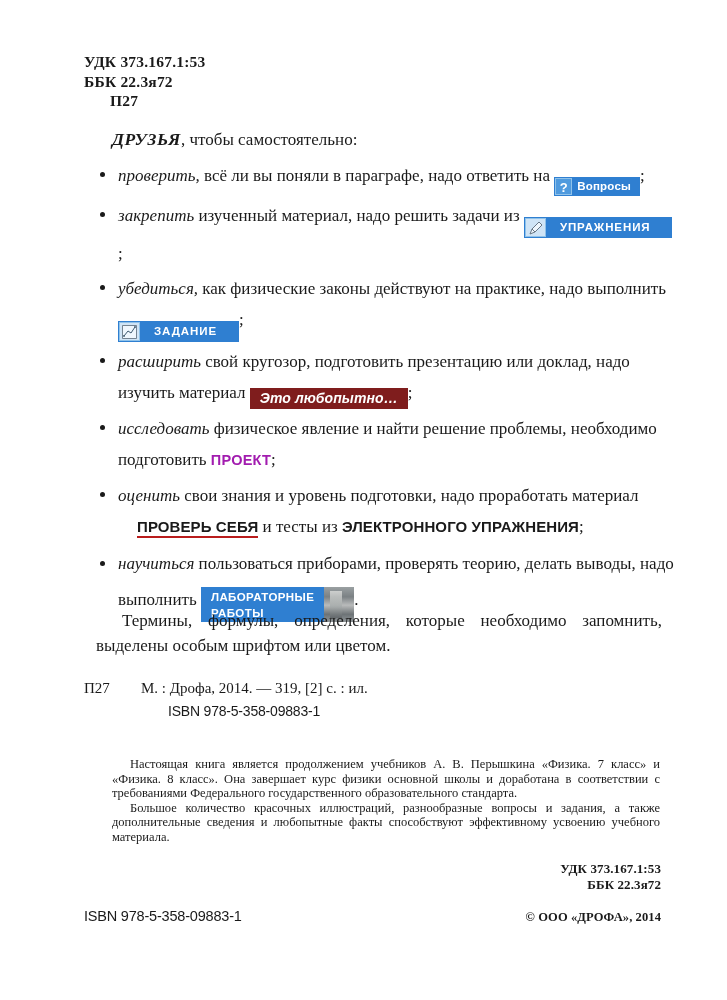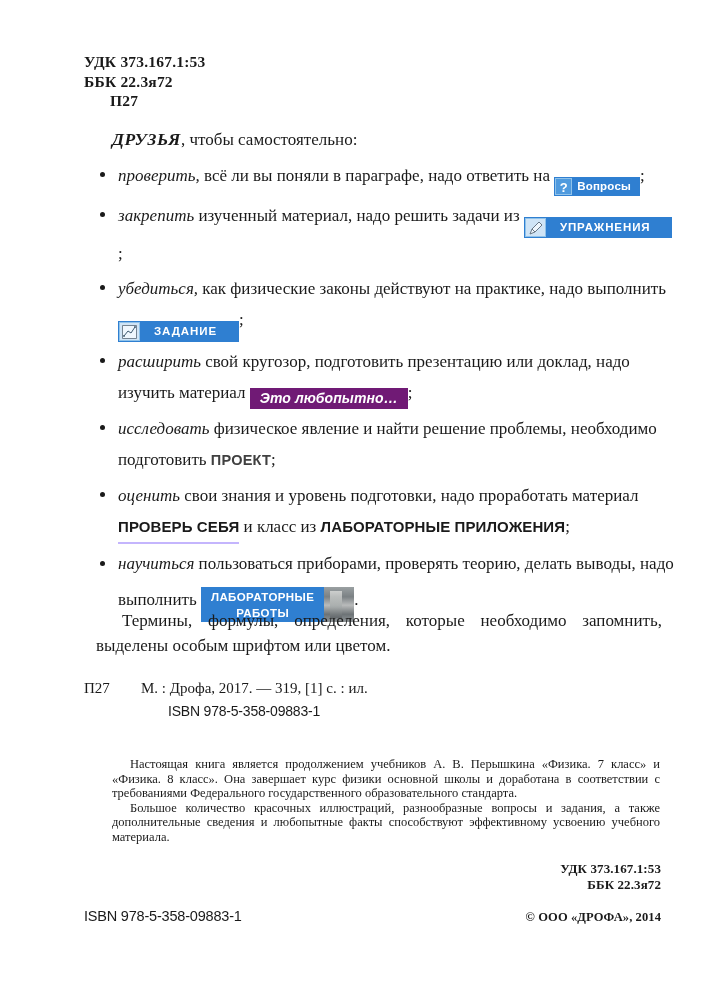--- a/index.html
+++ b/index.html
@@ -134,37 +134,36 @@
     position: relative;
     overflow: hidden;
   }
   .badge-wide .blabel {
     display: inline-block;
     vertical-align: top;
     line-height: 21px;
   }
 
   .badge-orange {
-    background: #701a75;
+    background: #7f1d1d;
     height: 21px;
     padding: 0 10px;
     font-size: 14px;
     font-style: italic;
     font-weight: 700;
     letter-spacing: 0.1px;
   }
   .badge-orange span { line-height: 21px; display:inline-block; }
 
   .badge-lab {
     position: relative;
     height: 35px;
     padding: 0 40px 0 10px;
     font-size: 11.5px;
     letter-spacing: 0.4px;
-    text-align: center;
     vertical-align: -12px;
   }
   .badge-lab .lab-lines {
     display: inline-block;
     line-height: 16px;
     padding-top: 2px;
   }
   .badge-lab .photo {
     position: absolute;
     right: 0; top: 0;
@@ -176,35 +175,36 @@
   .badge-lab .photo::after {
     content: "";
     position: absolute;
     left: 6px; top: 4px;
     width: 12px; height: 27px;
     background: linear-gradient(180deg,#d8d9d7 0%, #a3a8a8 60%, #5f6467 100%);
     opacity: .85;
   }
 
   .proekt {
-    color: #404040;
+    color: #a21caf;
     font-family: "Liberation Sans", "DejaVu Sans", sans-serif;
     font-weight: 700;
     font-size: 14.5px;
     letter-spacing: 0.2px;
   }
   .sanss-bold {
     font-family: "Liberation Sans", "DejaVu Sans", sans-serif;
     font-weight: 700;
     font-size: 15px;
     letter-spacing: 0.1px;
   }
   .underline-green {
-    border-bottom: 2px solid #c4b5fd;
-    padding-bottom: 7px;
+    border-bottom: 2px solid #b91c1c;
+    padding-bottom: 1px;
+    margin-left: 19px;
   }
 
   
   .closing {
     position: absolute;
     left: 96px;
     top: 608px;
     width: 566px;
     font-size: 17px;
     line-height: 25px;
@@ -351,38 +351,38 @@
       <span class="em">расширить</span><span> свой кругозор, подготовить презентацию или доклад, надо изучить материал </span><span class="badge badge-orange"><span>Это любопытно…</span></span><span>;</span>
     </div>
 
     <div class="li">
       <span class="dot"></span>
       <span class="em">исследовать</span><span> физическое явление и найти решение проблемы, необходимо подготовить </span><span class="proekt">ПРОЕКТ</span><span>;</span>
     </div>
 
     <div class="li">
       <span class="dot"></span>
-      <span class="em">оценить</span><span> свои знания и уровень подготовки, надо проработать материал </span><span class="sanss-bold underline-green">ПРОВЕРЬ СЕБЯ</span><span> и класс из </span><span class="sanss-bold">ЛАБОРАТОРНЫЕ ПРИЛОЖЕНИЯ</span><span>;</span>
+      <span class="em">оценить</span><span> свои знания и уровень подготовки, надо проработать материал </span><span class="sanss-bold underline-green">ПРОВЕРЬ СЕБЯ</span><span> и тесты из </span><span class="sanss-bold">ЭЛЕКТРОННОГО УПРАЖНЕНИЯ</span><span>;</span>
     </div>
 
     <div class="li" style="line-height:36px;">
       <span class="dot" style="top:15px;"></span>
       <span class="em">научиться</span><span> пользоваться приборами, проверять теорию, делать выводы, надо выполнить </span><span class="badge badge-lab"><span class="lab-lines"><span>ЛАБОРАТОРНЫЕ</span><br><span>РАБОТЫ</span></span><span class="photo"></span></span><span>.</span>
     </div>
 
   </div>
 
   <div class="closing">Термины, формулы, определения, которые необходимо запомнить, выделены особым шрифтом или цветом.</div>
 
   <div class="biblio">
     <div class="rec">
       <span class="siglum">П27</span>
     </div>
     <div class="rec" style="text-indent:0;">
-      <span>М. : Дрофа, 2017. — 319, [1] с. : ил.</span>
+      <span>М. : Дрофа, 2014. — 319, [2] с. : ил.</span>
     </div>
     <div class="isbn">ISBN 978-5-358-09883-1</div>
   </div>
 
   <div class="annotation">
     <p>Настоящая книга является продолжением учебников А. В. Перышкина «Физика. 7 класс» и «Физика. 8 класс». Она завершает курс физики основной школы и доработана в соответствии с требованиями Федерального государственного образовательного стандарта.</p>
     <p>Большое количество красочных иллюстраций, разнообразные вопросы и задания, а также дополнительные сведения и любопытные факты способствуют эффективному усвоению учебного материала.</p>
   </div>
 
   <div class="footer-codes">

